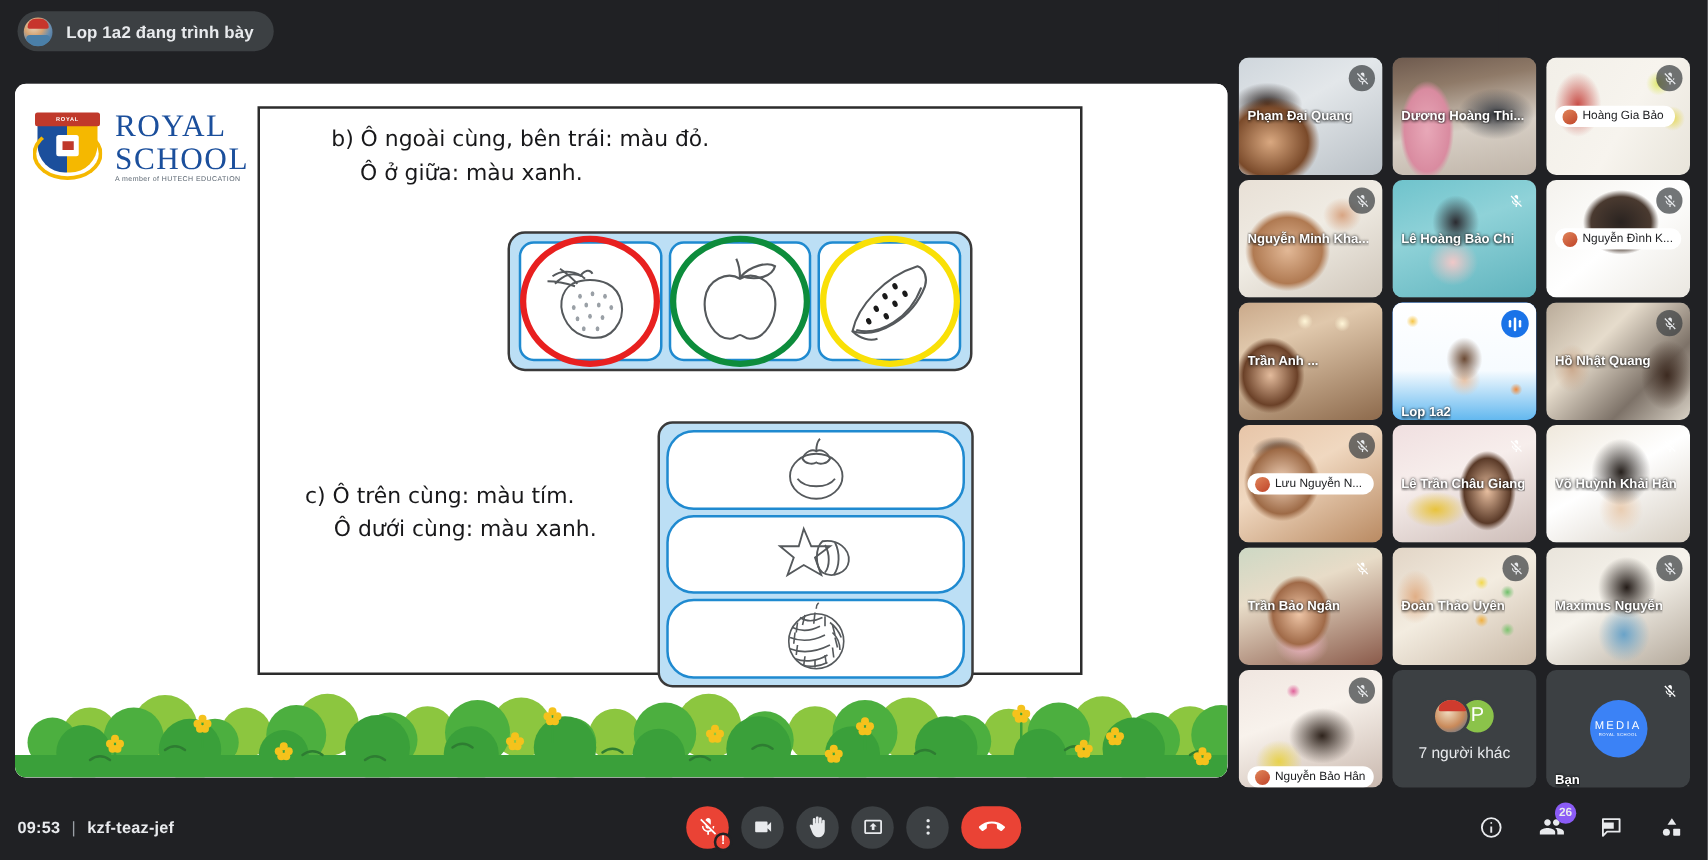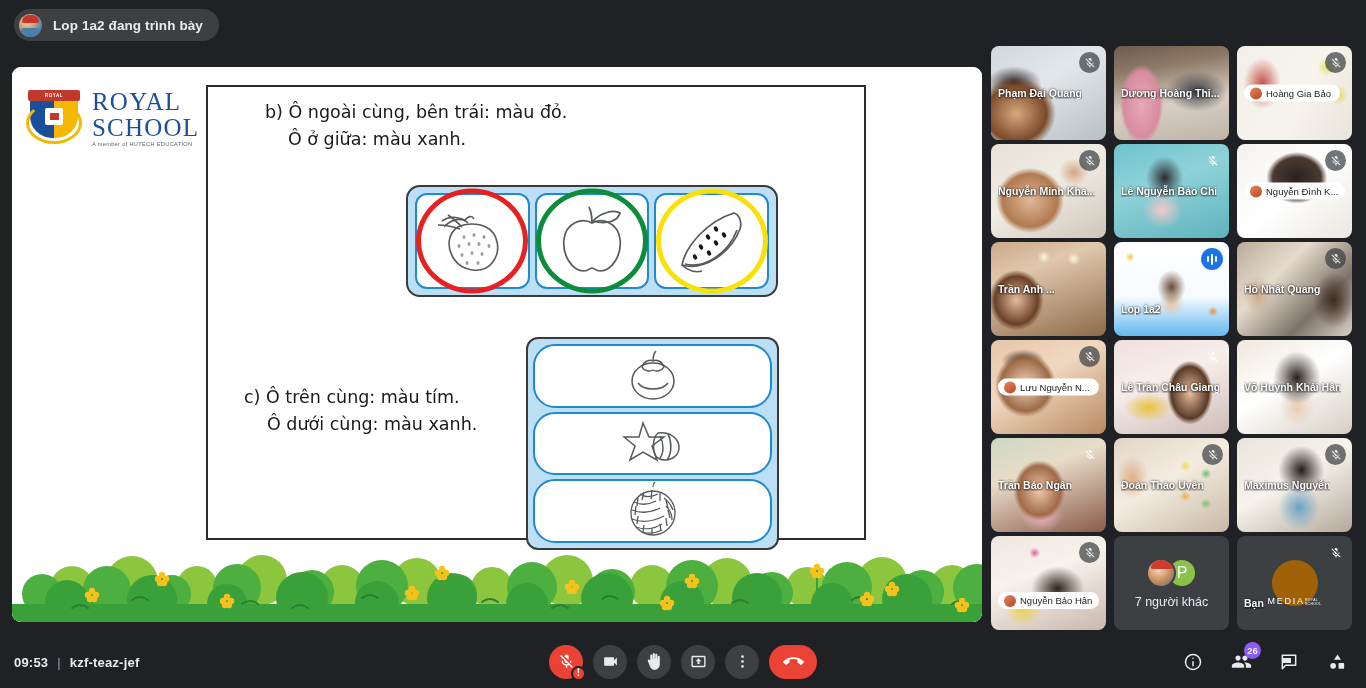--- a/index.html
+++ b/index.html
@@ -210,21 +210,21 @@
   .tile.active { outline: 3px solid #1a73e8; outline-offset: -3px; }
   .tile .vid { position: absolute; inset: 0; }
   .tile .nm {
     position: absolute; left: 7px;
     color: #fff; font-size: 10.5px; font-weight: bold;
     text-shadow: 0 1px 3px rgba(0,0,0,.85), 0 0 2px rgba(0,0,0,.7);
     white-space: nowrap; overflow: hidden;
     max-width: 100px;
   }
   .tile .nm.mid { top: 50%; transform: translateY(-50%); }
-  .tile .nm.bot { bottom: 21px; }
+  .tile .nm.bot { bottom: 0; }
   .tile .nm.pill {
     background: #fff; color: #202124;
     text-shadow: none;
     border-radius: 12px;
     padding: 3px 9px 3px 22px;
     font-size: 9.5px; font-weight: normal;
     max-width: 101px;
   }
   .tile .nm.pill::before {
     content: ''; position: absolute; left: 6px; top: 50%;
@@ -278,23 +278,23 @@
   }
   .others-label { color: #e8eaed; font-size: 12.5px; }
 
   
   .tile.self {
     background: #3c4043;
     display: flex; align-items: center; justify-content: center;
   }
   .media-circle {
     width: 46px; height: 46px; border-radius: 50%;
-    background: #a16207;
-    display: flex; flex-direction: row;
-    align-items: flex-end; justify-content: center;
+    background: #3b82f6;
+    display: flex; flex-direction: column;
+    align-items: center; justify-content: center;
     line-height: 1;
   }
   .media-circle .m1 { color: #fff; font-size: 9px; letter-spacing: 1.8px; font-weight: normal; }
   .media-circle .m2 { color: #fff; font-size: 3.4px; letter-spacing: 0.4px; margin-top: 2.5px; }
 
   
   .bottombar {
     position: absolute; left: 0; bottom: 0;
     width: 1366px; height: 53px;
   }
@@ -708,21 +708,21 @@
 
   <div class="tile">
     <div class="vid" style="background:linear-gradient(160deg,#6fc3cc 0%,#8fd2d8 40%,#5fb3bd 100%)"></div>
     <div class="vid" style="background:radial-gradient(ellipse 26px 30px at 44% 36%,#2b2b30 0%,transparent 72%),radial-gradient(ellipse 28px 26px at 42% 70%,#f0c8c8 0%,transparent 72%)"></div>
     <div class="mic-off plain">
       <svg viewBox="0 0 24 24" fill="#ffffff">
           <path d="M19 11h-1.7c0 .74-.16 1.43-.43 2.05l1.23 1.23c.56-.98.9-2.09.9-3.28zM4.41 2.86 3 4.27l6 6V11c0 1.66 1.34 3 3 3 .23 0 .44-.03.65-.08l1.66 1.66c-.71.33-1.5.52-2.31.52-2.76 0-5.3-2.1-5.3-5.1H5c0 3.41 2.72 6.23 6 6.72V21h2v-3.28c.91-.13 1.77-.45 2.54-.9l4.19 4.18 1.41-1.41L4.41 2.86z"></path>
           <path d="M15 9.6V5c0-1.66-1.34-3-3-3-1.54 0-2.79 1.16-2.96 2.65L15 9.6z"></path>
         </svg>
     </div>
-    <div class="nm mid">Lê Nguyễn Bảo Chi</div>
+    <div class="nm mid">Lê Hoàng Bảo Chi</div>
   </div>
 
   <div class="tile">
     <div class="vid" style="background:linear-gradient(140deg,#f4f2ed 0%,#ffffff 50%,#eae7e0 100%)"></div>
     <div class="vid" style="background:radial-gradient(ellipse 40px 34px at 52% 36%,#2a2320 0%,#4a3a30 60%,transparent 76%)"></div>
     <div class="mic-off">
       <svg viewBox="0 0 24 24" fill="#e8eaed">
           <path d="M19 11h-1.7c0 .74-.16 1.43-.43 2.05l1.23 1.23c.56-.98.9-2.09.9-3.28zM4.41 2.86 3 4.27l6 6V11c0 1.66 1.34 3 3 3 .23 0 .44-.03.65-.08l1.66 1.66c-.71.33-1.5.52-2.31.52-2.76 0-5.3-2.1-5.3-5.1H5c0 3.41 2.72 6.23 6 6.72V21h2v-3.28c.91-.13 1.77-.45 2.54-.9l4.19 4.18 1.41-1.41L4.41 2.86z"></path>
           <path d="M15 9.6V5c0-1.66-1.34-3-3-3-1.54 0-2.79 1.16-2.96 2.65L15 9.6z"></path>
         </svg>

